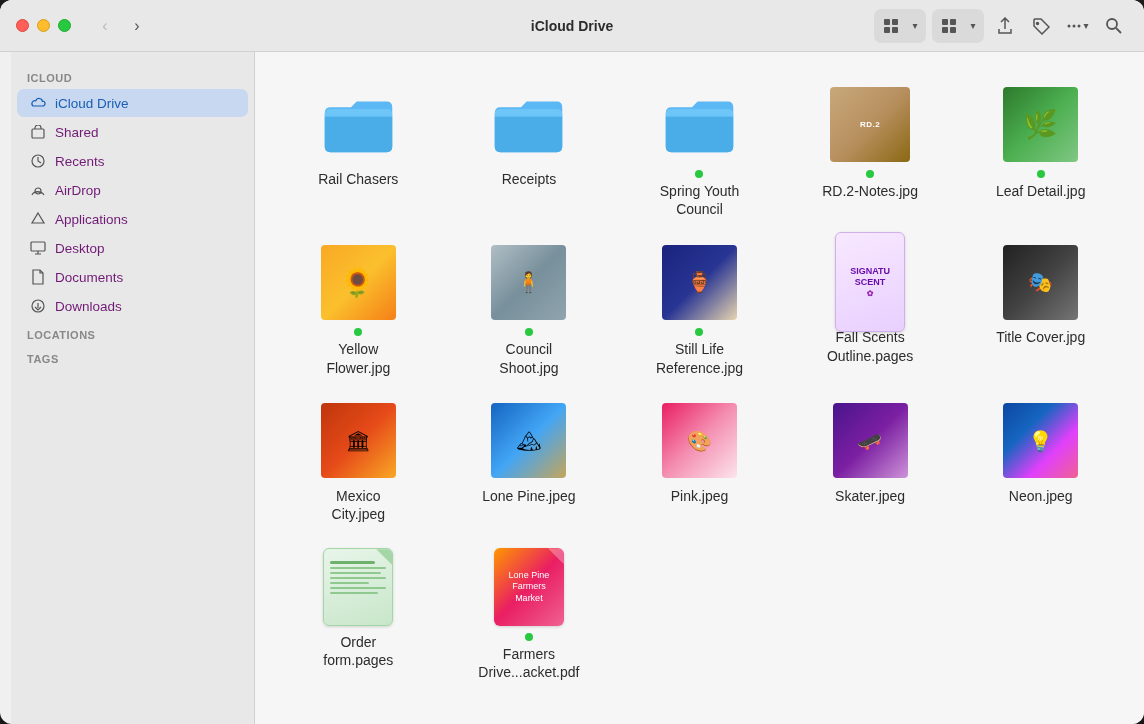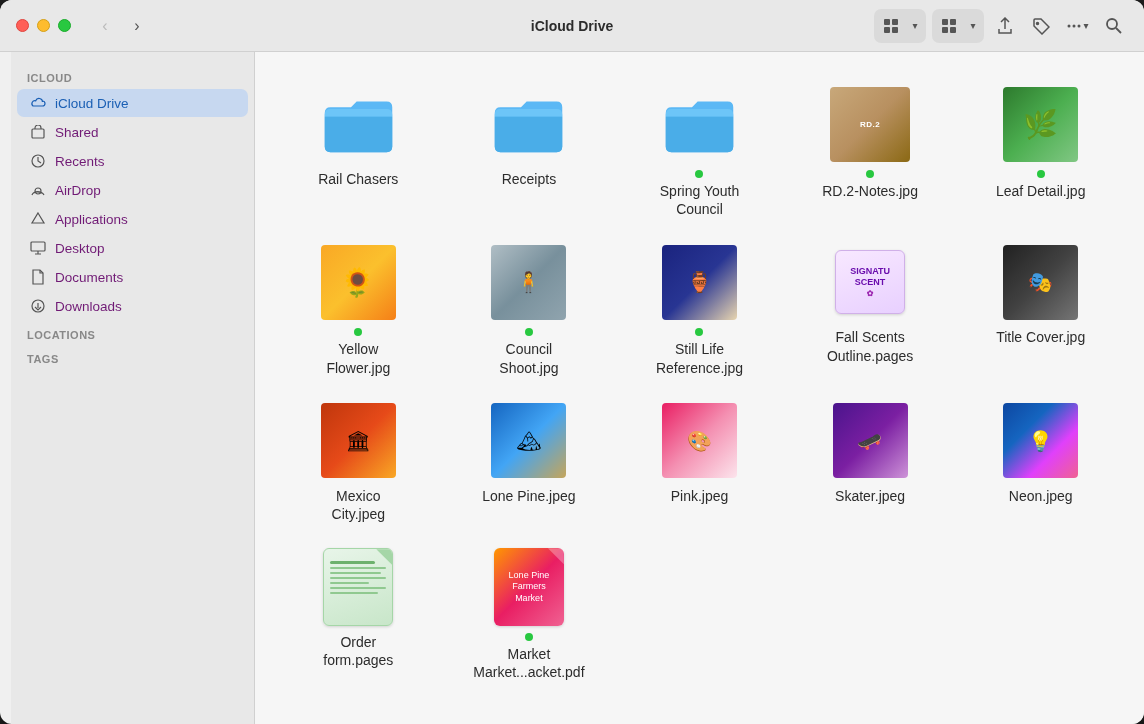--- a/index.html
+++ b/index.html
@@ -224,21 +224,21 @@
     .img-pink { background: linear-gradient(135deg, #e91e63, #f48fb1, #fce4ec); }
     .img-skater { background: linear-gradient(135deg, #4a148c, #7b1fa2, #ce93d8); }
     .img-neon { background: linear-gradient(135deg, #0d47a1, #1565c0, #e040fb, #f06292); }
     .doc-line {
       height: 3px;
       background: #aaa;
       border-radius: 2px;
     }
     .pages-icon-fall {
       width: 70px;
-      height: 64px;
+      height: 100px;
       background: linear-gradient(160deg, #f8e8ff 0%, #e8d0ff 100%);
       border-radius: 6px;
       border: 1px solid #d0b0e8;
       display: flex;
       flex-direction: column;
       align-items: center;
       justify-content: center;
       position: relative;
       box-shadow: 0 1px 3px rgba(0,0,0,0.15);
       overflow: hidden;
@@ -644,20 +644,20 @@
           <div class="file-thumb">
             <div class="farmers-icon">
               <div class="farmers-fold"></div>
               <div style="font-size:9px;color:white;font-weight:400;text-align:center;padding:4px;line-height:1.3;">
                 Lone Pine<br>Farmers Market
               </div>
             </div>
           </div>
           <div class="file-label">
             <span class="dot-badge dot-green"></span>
-            <span>Market Market...acket.pdf</span>
+            <span>Farmers Drive...acket.pdf</span>
           </div>
         </div>
 
       </div>
     </div>
   </div>
 </div>
 
 </body></html>

